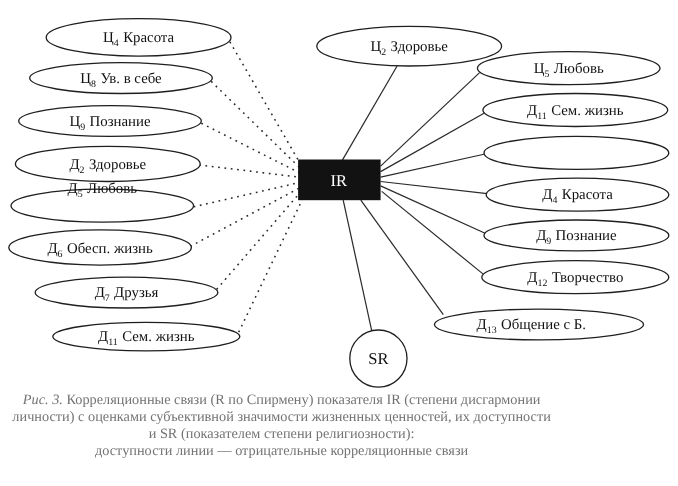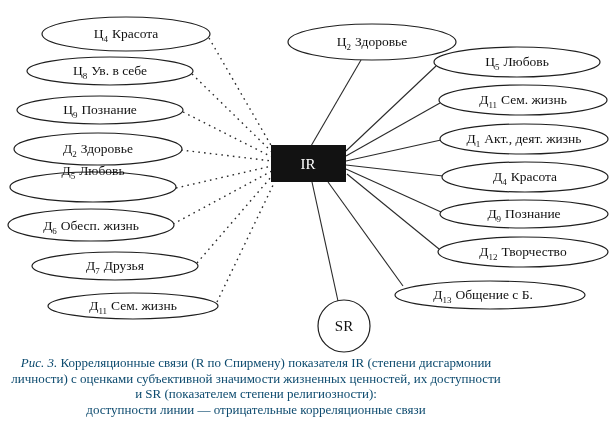--- a/index.html
+++ b/index.html
@@ -8,21 +8,21 @@
   #diagram-svg{position:absolute;left:0;top:0;}
   .node-ellipse{fill:#ffffff;stroke:#1f1f1f;stroke-width:1.2;}
   .edge-solid{stroke:#2a2a2a;stroke-width:1.1;fill:none;}
   .edge-dashed{stroke:#2a2a2a;stroke-width:1.4;fill:none;stroke-dasharray:1.6 4.2;}
   .node-label{position:absolute;transform:translate(-50%,-50%);white-space:nowrap;
               font-size:13.5px;line-height:1;color:#111;}
   .node-label sub{font-size:9px;line-height:0;}
   .node-label .nl{margin-left:4px;}
   .svg-label{font-family:"Liberation Serif", serif;font-size:15px;}
   #caption{position:absolute;left:0;top:355px;width:512px;text-align:center;
-           font-size:13px;line-height:15.5px;color:#0c4a6e;}
+           font-size:13px;line-height:15.5px;color:#737373;}
   #caption .main{padding:0 8px;}
   #caption .fig{font-style:italic;}
 </style>
 </head>
 <body>
 
 <div id="page">
 
   <svg id="diagram-svg" width="616" height="355" viewBox="0 0 616 355">
 
@@ -85,21 +85,20 @@
   <div class="node-label" style="left:98px;top:149px"><span>Д</span><sub>2</sub><span class="nl">Здоровье</span></div>
   <div class="node-label" style="left:93px;top:171px"><span>Д</span><sub>5</sub><span class="nl">Любовь</span></div>
   <div class="node-label" style="left:91px;top:226px"><span>Д</span><sub>6</sub><span class="nl">Обесп. жизнь</span></div>
   <div class="node-label" style="left:115px;top:266px"><span>Д</span><sub>7</sub><span class="nl">Друзья</span></div>
   <div class="node-label" style="left:133px;top:306px"><span>Д</span><sub>11</sub><span class="nl">Сем. жизнь</span></div>
 
   <div class="node-label" style="left:372px;top:42px"><span>Ц</span><sub>2</sub><span class="nl">Здоровье</span></div>
 
   <div class="node-label" style="left:517px;top:62px"><span>Ц</span><sub>5</sub><span class="nl">Любовь</span></div>
   <div class="node-label" style="left:523px;top:100px"><span>Д</span><sub>11</sub><span class="nl">Сем. жизнь</span></div>
-  <div class="node-label" style="left:524px;top:139px"><span>Д</span><sub>1</sub><span class="nl">Акт., деят. жизнь</span></div>
   <div class="node-label" style="left:525px;top:177px"><span>Д</span><sub>4</sub><span class="nl">Красота</span></div>
   <div class="node-label" style="left:524px;top:214px"><span>Д</span><sub>9</sub><span class="nl">Познание</span></div>
   <div class="node-label" style="left:523px;top:252px"><span>Д</span><sub>12</sub><span class="nl">Творчество</span></div>
   <div class="node-label" style="left:483px;top:295px"><span>Д</span><sub>13</sub><span class="nl">Общение с Б.</span></div>
 
   <div id="caption">
     <div class="main">
       <span class="fig">Рис. 3.</span>
       <span>Корреляционные связи (R по Спирмену) показателя IR (степени дисгармонии личности) с оценками субъективной значимости жизненных ценностей, их доступности и SR (показателем степени религиозности):</span>
     </div>

